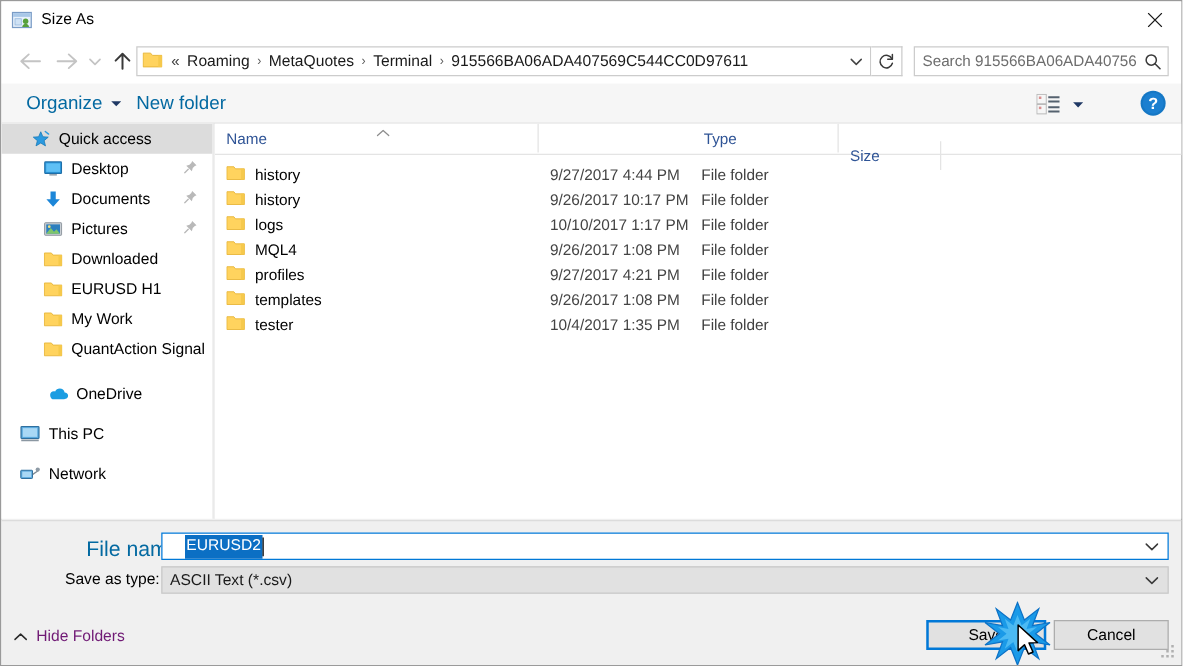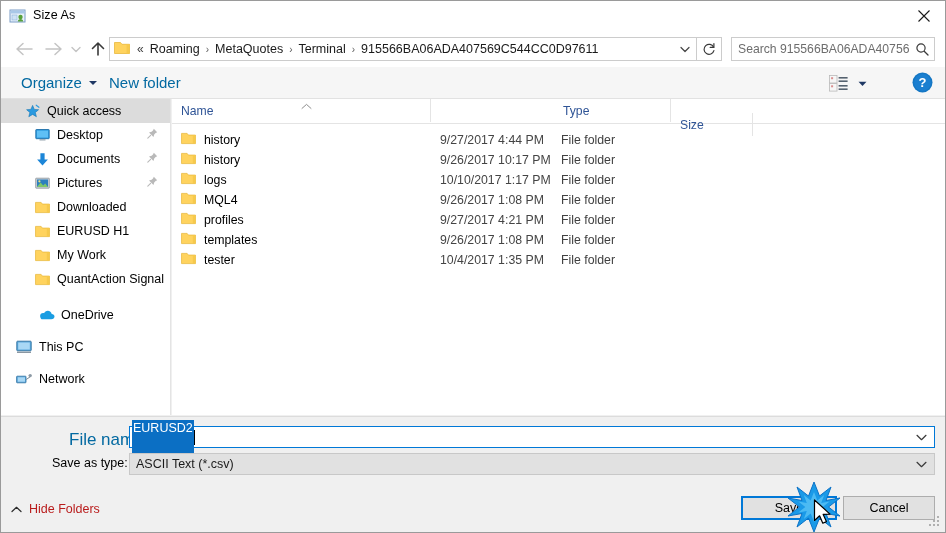--- a/index.html
+++ b/index.html
@@ -298,25 +298,25 @@
     position: absolute;
     left: 128px; top: 425px;
     width: 806px; height: 22px;
     background: #ffffff;
     border: 1px solid #0078d7;
     box-sizing: border-box;
     display: flex;
     align-items: center;
   }
   .filename-value {
-    margin-left: 2px;
+    margin-left: 18px;
     background: #0b6fc4;
     color: #ffffff;
     font-size: 12.5px;
-    padding: 1px 1px 18px 1px;
+    padding: 1px 1px 3px 1px;
     line-height: 15px;
   }
   .caret-bar {
     width: 1px;
     height: 15px;
     background: #000;
     margin-left: 0px;
   }
   .combo-arrow {
     position: absolute;
@@ -339,21 +339,21 @@
     color: #1a1a1a;
     font-size: 12.5px;
   }
 
   .hide-folders {
     position: absolute;
     left: 10px; top: 501px;
     display: flex;
     align-items: center;
     font-size: 12.5px;
-    color: #b91c1c;
+    color: #701a75;
   }
   .hf-chev { margin-right: 7px; }
 
   .btn {
     position: absolute;
     height: 24px;
     display: flex;
     align-items: center;
     justify-content: center;
     font-size: 12.5px;

